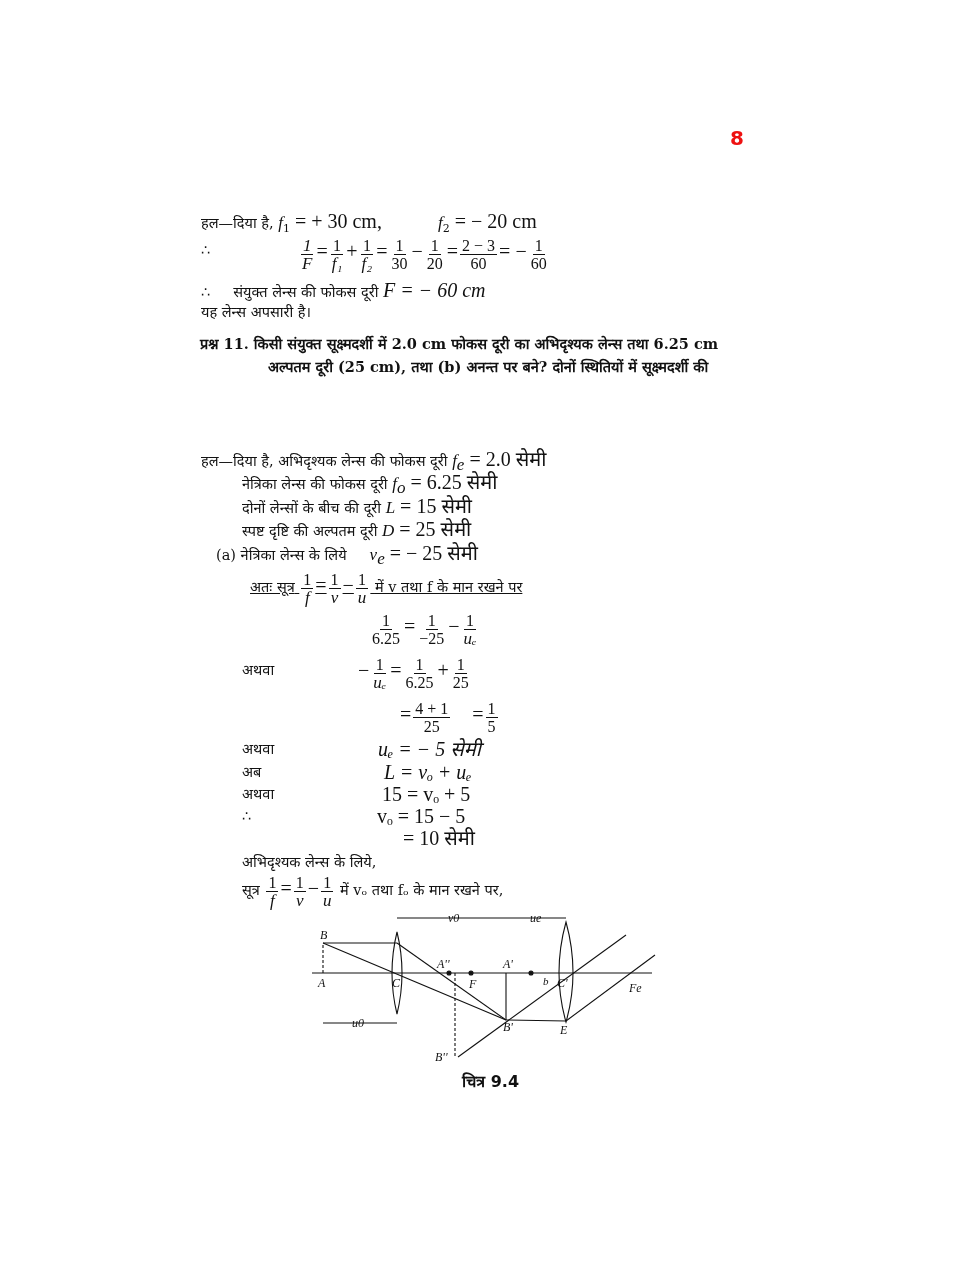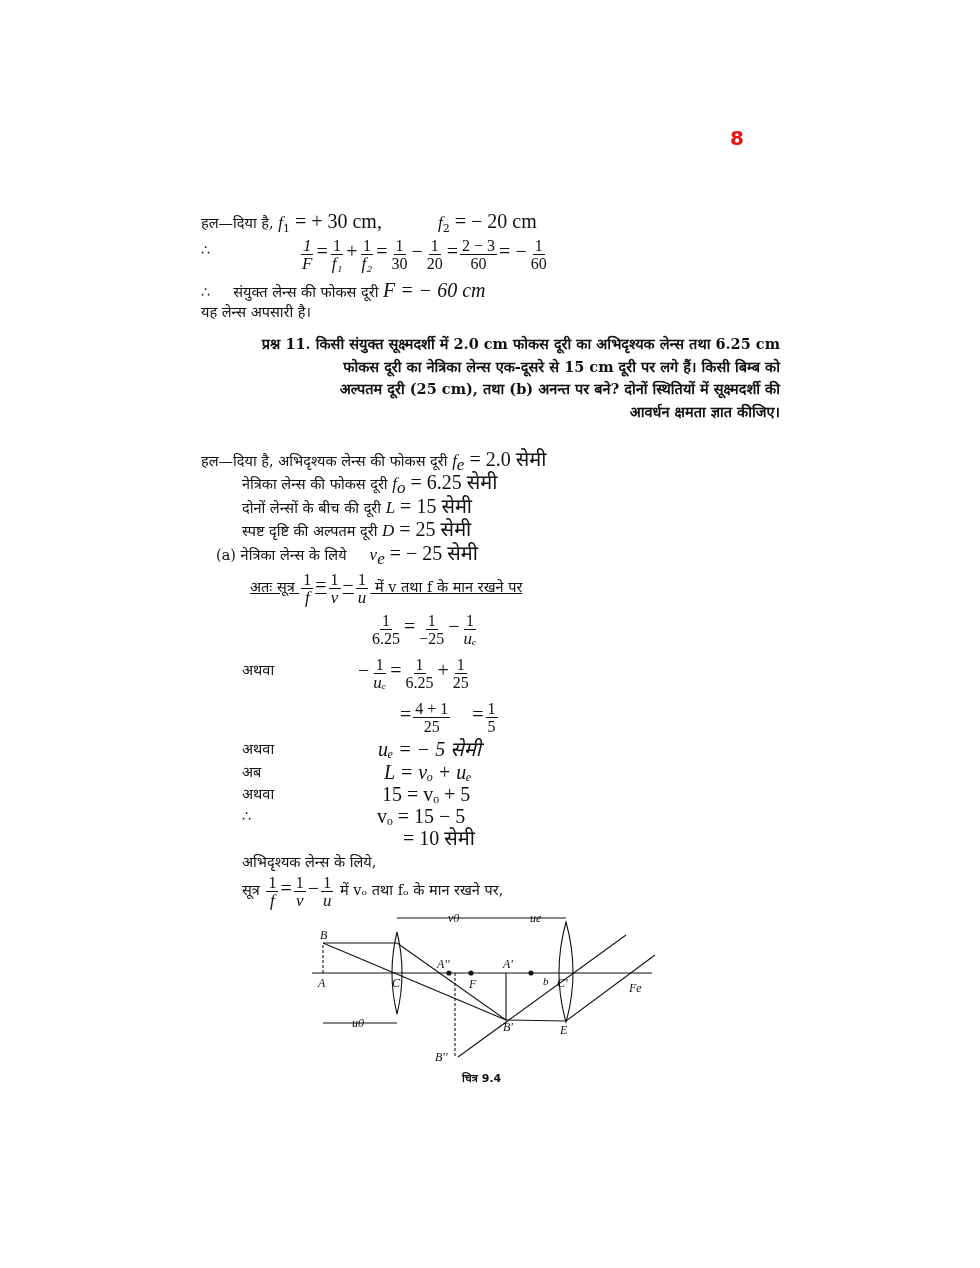--- a/index.html
+++ b/index.html
@@ -10,24 +10,24 @@
   .ln { position:absolute; font-size:14.5px; white-space:nowrap; line-height:20px; }
   .b { font-weight:normal; }
   .it { font-style:italic; font-family:"Liberation Serif", serif; font-size:17px; }
   .math { font-family:"Liberation Serif", serif; font-size:20px; }
   sub { font-size:11px; }
   .frac { display:inline-flex; flex-direction:column; align-items:center; vertical-align:middle;
           font-family:"Liberation Serif", serif; font-size:16px; line-height:17px; margin:0 2px; }
   .frac .n { border-bottom:1px solid #111; padding:0 2px; }
   .frac .d { padding:0 2px; }
   .q { position:absolute; left:200px; top:333px; width:580px; font-size:14.5px; line-height:22.5px; font-weight:bold; }
-  .q .line { white-space:nowrap;text-align:right; }
+  .q .line { white-space:nowrap; }
   .q .indent { padding-left:68px; }
   .fig { position:absolute; left:310px; top:910px; }
-  .cap { position:absolute; left:462px; top:1070px; font-size:11px; font-weight:bold; font-family:"DejaVu Sans", sans-serif; }
+  .cap { position:absolute; left:462px; top:1070px; font-size:16px; font-weight:bold; font-family:"DejaVu Sans", sans-serif; }
 </style>
 </head>
 <body>
 
 <div class="page-num">8</div>
 
 <div class="ln" style="left:201px;top:211px;">
   <span class="b">हल</span><span>—दिया है,</span>
   <span class="it">f</span><sub>1</sub><span class="math"> = + 30 cm,</span>
 </div>
@@ -59,23 +59,21 @@
       <span class="d">60</span>
     </span>
 </div>
 <div class="ln" style="left:201px;top:280px;">
   <span>∴</span>&nbsp;&nbsp;&nbsp;&nbsp;&nbsp;<span>संयुक्त लेन्स की फोकस दूरी</span> <span class="b math" style="font-style:italic">F = − 60 cm</span>
 </div>
 <div class="ln" style="left:201px;top:302px;">यह लेन्स अपसारी है।</div>
 
 <div class="q">
   <div class="line"><span>प्रश्न 11.</span> <span>किसी संयुक्त सूक्ष्मदर्शी में 2.0 cm फोकस दूरी का अभिदृश्यक लेन्स तथा 6.25 cm</span></div>
-  <div class="line indent">फोकस दूरी का नेत्रिका लेन्स एक-दूसरे से 15 cm दूरी पर लगे हैं। किसी बिम्ब को</div>
   <div class="line indent">अल्पतम दूरी (25 cm), तथा (b) अनन्त पर बने? दोनों स्थितियों में सूक्ष्मदर्शी की</div>
-  <div class="line indent">आवर्धन क्षमता ज्ञात कीजिए।</div>
 </div>
 
 <div class="ln" style="left:201px;top:449px;">
   <span class="b">हल</span><span>—दिया है, अभिदृश्यक लेन्स की फोकस दूरी</span>
   <span class="it">f</span><sub class="it">e</sub><span class="math"> = 2.0 सेमी</span>
 </div>
 <div class="ln" style="left:242px;top:472px;">
   <span>नेत्रिका लेन्स की फोकस दूरी</span> <span class="it">f</span><sub class="it">o</sub><span class="math"> = 6.25 सेमी</span>
 </div>
 <div class="ln" style="left:242px;top:496px;">

